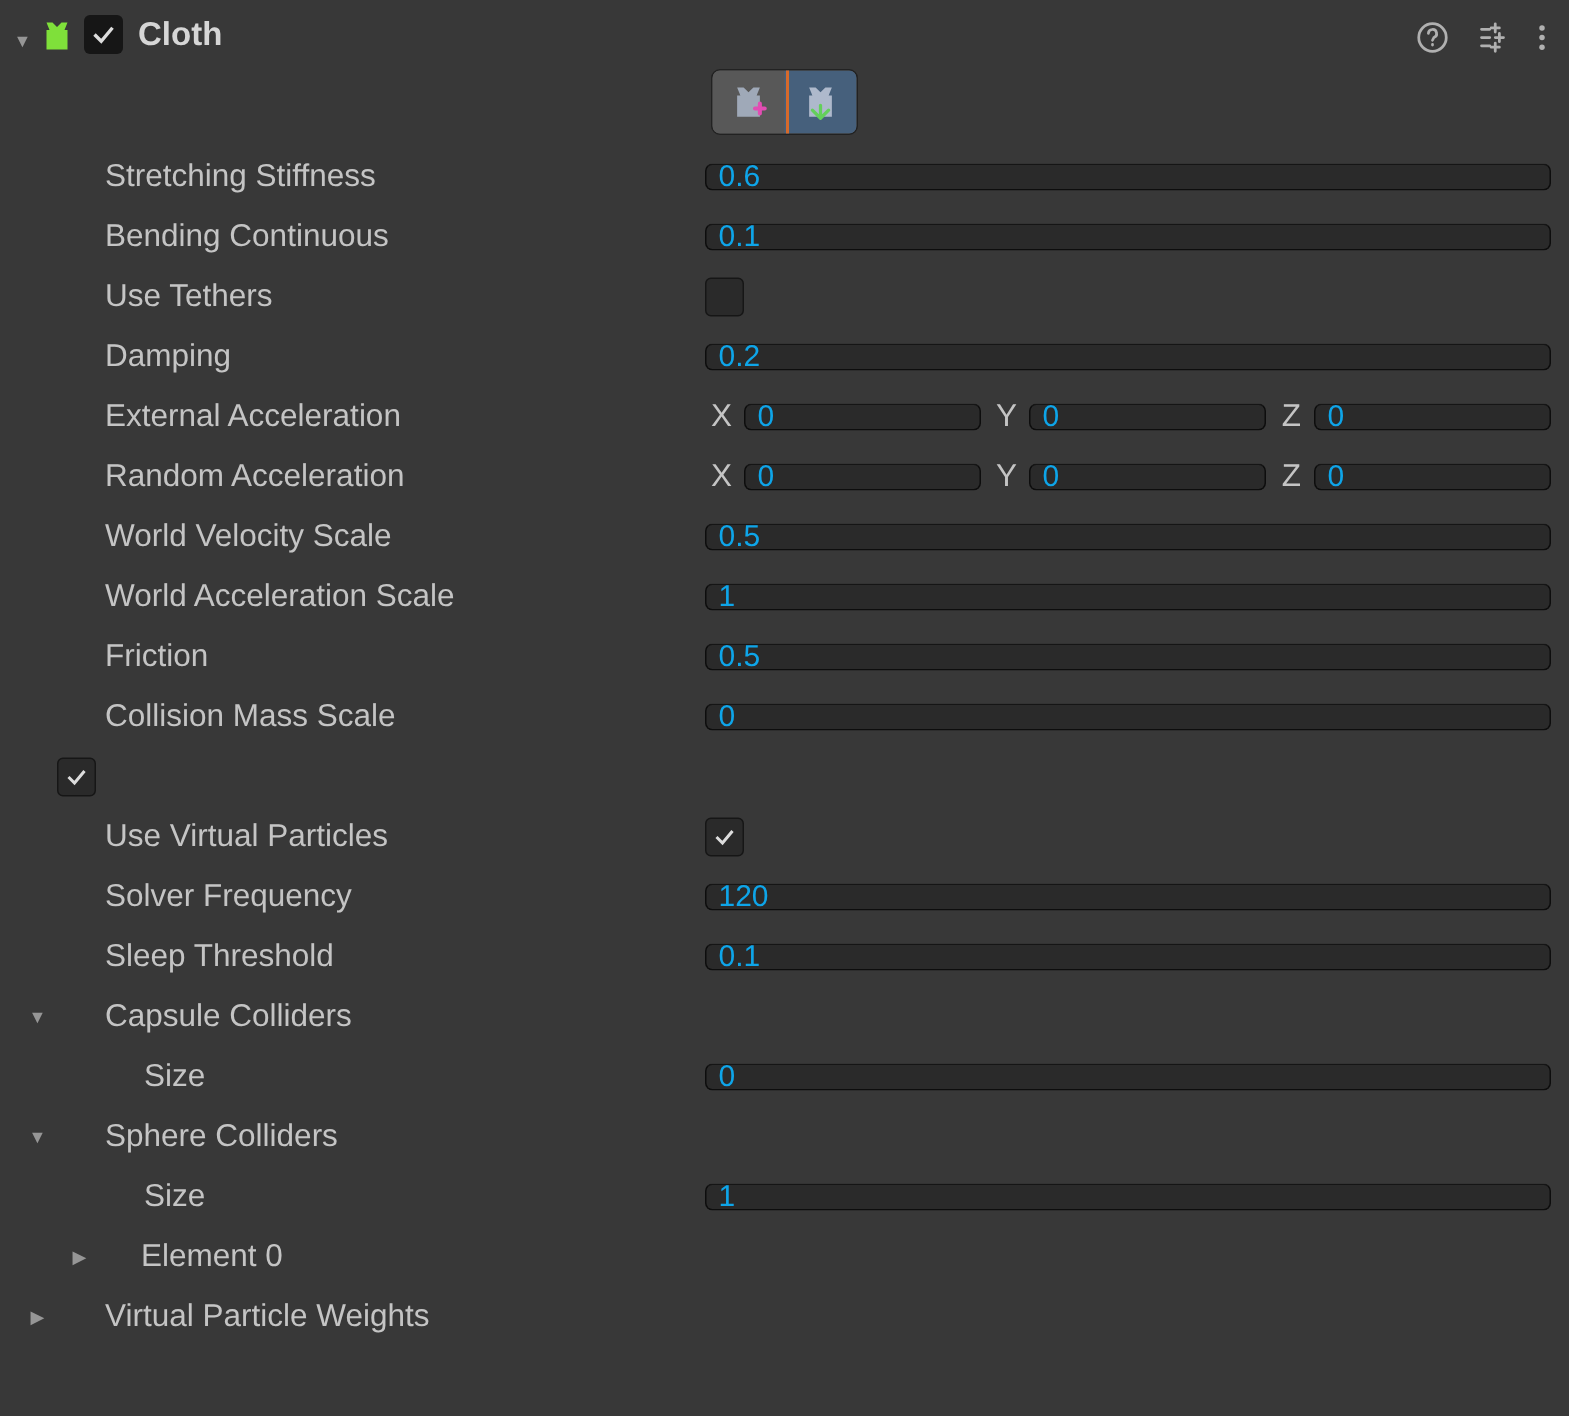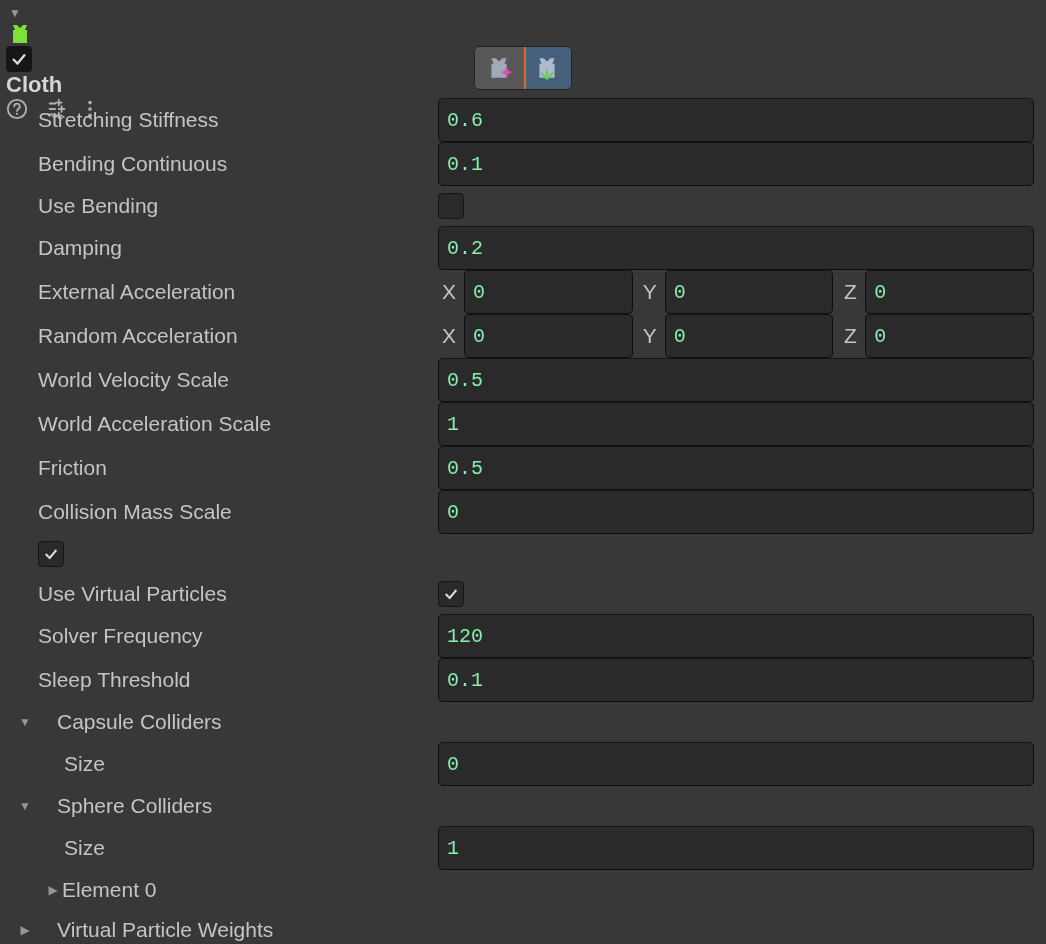--- a/index.html
+++ b/index.html
@@ -7,24 +7,23 @@
     background: #383838;
     color: #c4c4c4;
     font-family: -apple-system, "Segoe UI", Arial, sans-serif;
     font-size: 21px;
     width: 1046px;
     height: 944px;
     overflow: hidden;
   }
   .component-header {
     display: flex;
-    align-items: flex-start;
+    align-items: flex-end;
     padding: 4px 8px 4px 6px;
     height: 40px;
-    flex-direction: column;
   }
   .foldout {
     width: 18px; height: 18px;
     display: flex; align-items: center; justify-content: center;
     color: #969696;
     font-size: 14px;
     cursor: pointer;
     flex-shrink: 0;
   }
   .foldout.down::before { content: "▼"; font-size: 12px; color:#969696;}
@@ -90,48 +89,48 @@
   .props {
     padding: 0 8px 0 8px;
   }
   .prop-row {
     display: flex;
     align-items: center;
     min-height: 40px;
     padding-left: 30px;
   }
   .prop-row.sub { padding-left: 56px; }
-  .prop-row.foldrow { padding-left: 8px; gap: 19px; }
+  .prop-row.foldrow { padding-left: 8px; }
   .prop-row.foldrow .foldout { margin-right: 4px; }
   .label {
     width: 400px;
     flex-shrink: 0;
     color: #c4c4c4;
+    margin-left: 32px;
   }
   .foldrow .label { width: auto; }
   .field-area {
     flex: 1;
     display: flex;
     align-items: center;
     gap: 8px;
     padding-right: 4px;
   }
   input.num {
     flex: 1;
     background: #2a2a2a;
     border: 1px solid #0d0d0d;
     border-top-color: #151515;
     border-radius: 5px;
-    height: 44px;
-    color: #86efac;
+    height: 18px;
+    color: #0ea5e9;
     font-size: 20px;
     padding: 0 8px;
     outline: none;
     min-width: 0;
-    font-family: Liberation Mono, monospace;
   }
   .axis-label {
     color: #c4c4c4;
     width: 22px;
     text-align: center;
     flex-shrink: 0;
   }
   .vec3 { display: flex; flex: 1; gap: 6px; align-items: center; }
   .vec3 .cell { flex: 1; display: flex; align-items: center; gap: 4px; min-width:0;}
   .vec3 input.num { width: 100%; }
@@ -205,21 +204,21 @@
     </div>
 
   <div class="prop-row">
       <div class="label">Bending Continuous</div>
       <div class="field-area">
         <input class="num" value="0.1" style="">
       </div>
     </div>
 
   <div class="prop-row">
-      <div class="label">Use Bending</div>
+      <div class="label">Use Tethers</div>
       <div class="field-area">
         <div class="small-check"></div>
       </div>
     </div>
 
 
   <div class="prop-row">
       <div class="label">Damping</div>
       <div class="field-area">
         <input class="num" value="0.2" style="">

